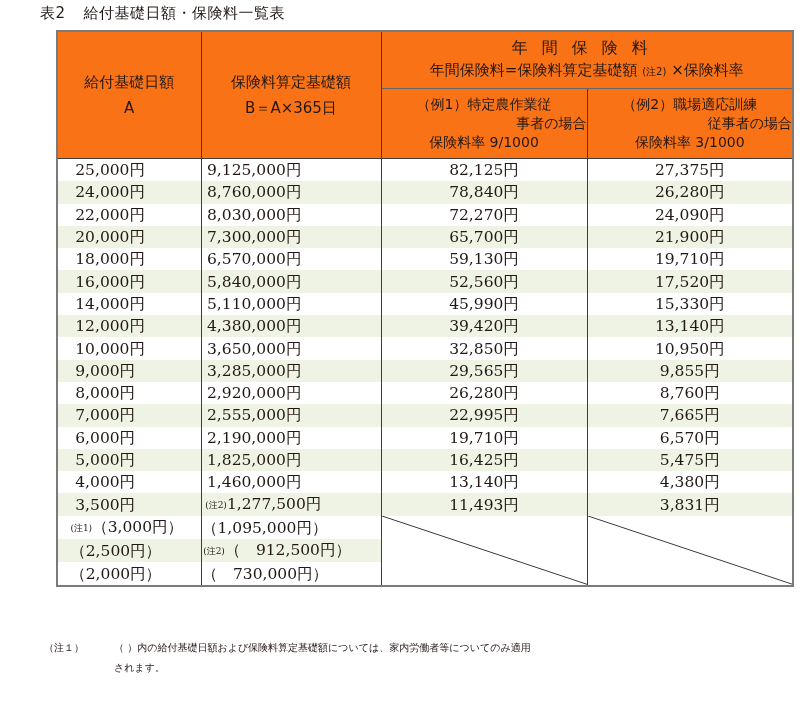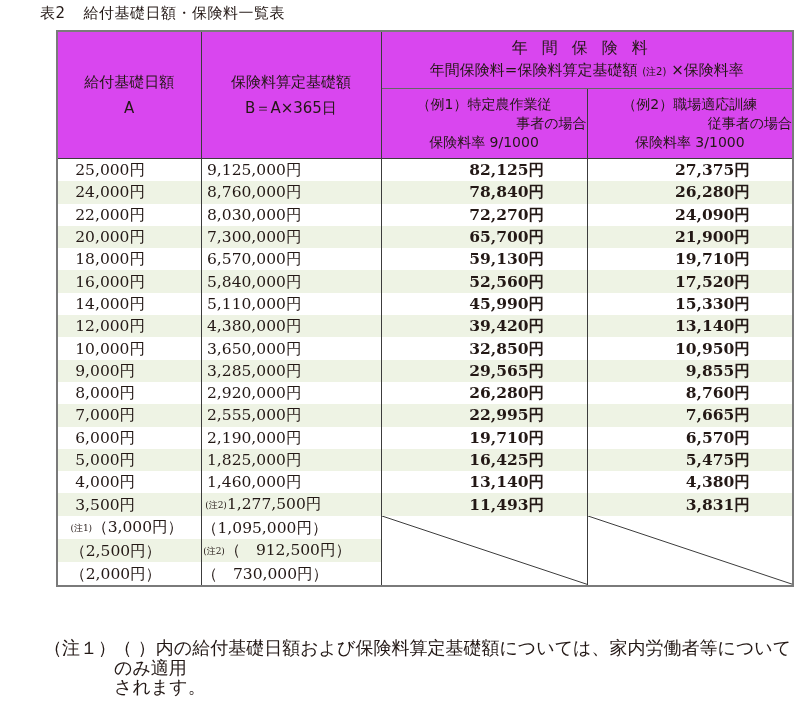--- a/index.html
+++ b/index.html
@@ -6,43 +6,43 @@
   body { width: 800px; height: 717px; position: relative; overflow: hidden;
          font-family: "DejaVu Sans", sans-serif; color: #231815; }
   .title { position: absolute; left: 40px; top: 4px; font-size: 15px; letter-spacing: 0.5px;
            font-family: "DejaVu Sans", sans-serif; }
   .title .gap { display: inline-block; width: 18px; }
   table.main { position: absolute; left: 56px; top: 30px; width: 736px;
                border-collapse: collapse; table-layout: fixed; }
   table.main td, table.main th { border-left: 1.5px solid #3c3c3c; border-right: 1.5px solid #3c3c3c;
                padding: 0; text-align: center; }
   table.main { border: 2px solid #7a7a7a; }
-  th { background: #d946ef; font-weight: normal; font-size: 15px; }
+  th { background: #f97316; font-weight: normal; font-size: 15px; }
   th.h-a, th.h-b { height: 126px; vertical-align: middle; line-height: 26px; padding-bottom: 6px; }
   th.h-annual { height: 56px; border-bottom: 1.5px solid #666; font-size: 15px; line-height: 22px; }
   th.h-annual .big { letter-spacing: 14px; font-size: 16px; }
   th.h-annual .small { font-size: 10px; }
   th.h-ex { height: 68px; font-size: 14px; line-height: 19px; }
   th.h-ex .l1 { display: block; }
   th.h-ex .l2 { display: block; padding-left: 24px; text-align: right; }
   th.h-ex .l3 { display: block; }
   tr.data td { height: 22.3px; font-family: "DejaVu Serif", serif; font-size: 15.5px; line-height: 22px; white-space: nowrap; }
   tr.data:nth-child(odd) td { background: #ffffff; }
   tr.data:nth-child(even) td { background: #eef3e4; }
   tbody tr.data:first-child td { border-top: 1.5px solid #3c3c3c; }
   td.col-a { padding-left: 0; }
   td.col-a .v, td.col-b .v { display: inline-block; text-align: left; }
   td.col-a .v { width: 108px; }
   td.col-b .v { width: 168px; }
-  td.col-c .v, td.col-d .v { display: inline-block; text-align: right; width: 120px; font-weight: bold; }
+  td.col-c .v, td.col-d .v { display: inline-block; text-align: center; width: 120px; }
   .note-mark { font-size: 9px; vertical-align: 1px; }
   td.slash { position: relative; }
   svg.diag { position: absolute; left: 0; top: 0; width: 100%; height: 100%; }
   .notes { position: absolute; left: 44px; top: 638px; width: 752px; font-family: "DejaVu Serif", serif;
-           font-size: 18px; line-height: 19.5px; }
+           font-size: 10px; line-height: 19.5px; }
   .note-row { display: flex; }
   .note-label { width: 70px; flex: none; white-space: nowrap; }
   .note-text { flex: 1; }
   .note-cont { padding-left: 42px; }
 </style>
 </head>
 <body>
 
 <div class="title">
   <span>表2</span><span class="gap"></span><span>給付基礎日額・保険料一覧表</span>

